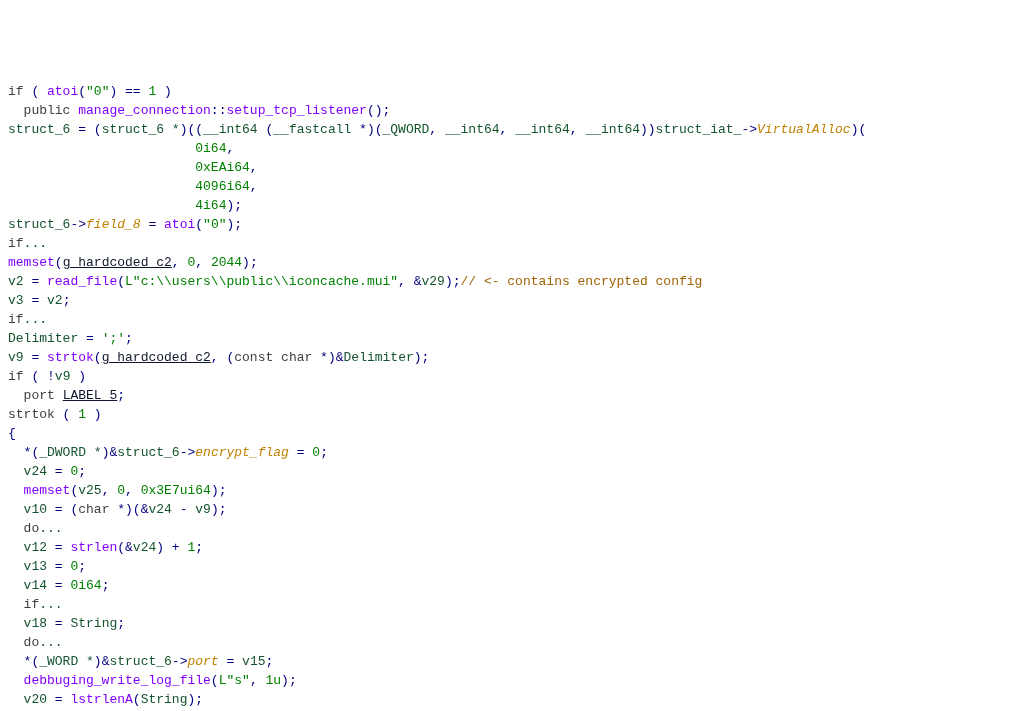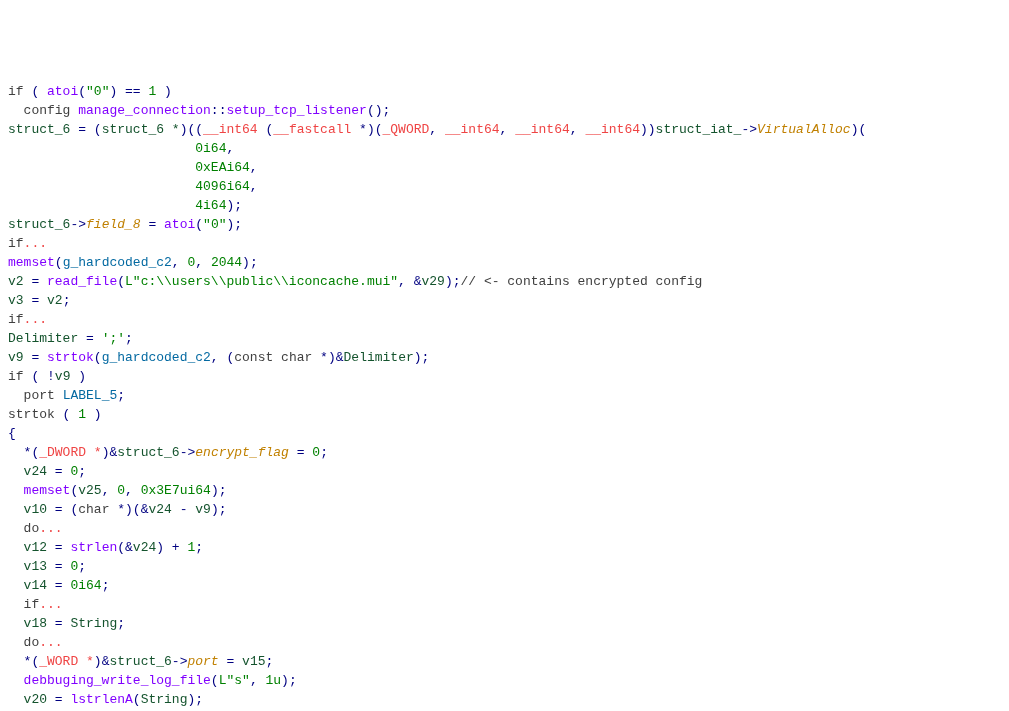--- a/index.html
+++ b/index.html
@@ -19,36 +19,36 @@
   }
   pre#code {
     margin: 0;
     font-family: inherit;
     font-size: inherit;
     line-height: inherit;
   }
   
   .c-kw   { color: #404040; } 
   .c-str  { color: #008000; } 
-  .c-cmt  { color: #404040; } 
+  .c-cmt  { color: #a16207; } 
   .c-fn   { color: #8000ff; font-family: Liberation Mono, monospace; } 
   .c-var  { color: #14532d; } 
-  .c-type { color: #ef4444; margin-top: 20px; } 
-  .c-glob { color: #0369a1; } 
+  .c-type { color: #14532d; margin-top: 20px; } 
+  .c-glob { color: #0f172a; text-decoration: underline; } 
   .c-mem  { color: #c08000; font-style: italic; } 
   .c-num  { color: #008000; } 
   .c-punc { color: #000080; } 
 </style>
 </head>
 <body>
 
 
 
 <pre id="code"><span><span class="c-kw">if</span><span class="c-punc"> ( </span><span class="c-fn">atoi</span><span class="c-punc">(</span><span class="c-str">"0"</span><span class="c-punc">) == </span><span class="c-num">1</span><span class="c-punc"> )</span></span>
-<span><span class="c-punc">  </span><span class="c-kw">config</span><span class="c-punc"> </span><span class="c-fn">manage_connection</span><span class="c-punc">::</span><span class="c-fn">setup_tcp_listener</span><span class="c-punc">();</span></span>
+<span><span class="c-punc">  </span><span class="c-kw">public</span><span class="c-punc"> </span><span class="c-fn">manage_connection</span><span class="c-punc">::</span><span class="c-fn">setup_tcp_listener</span><span class="c-punc">();</span></span>
 <span><span class="c-var">struct_6</span><span class="c-punc"> = (</span><span class="c-var">struct_6 *</span><span class="c-punc">)((</span><span class="c-type">__int64</span><span class="c-punc"> (</span><span class="c-type">__fastcall</span><span class="c-punc"> *)(</span><span class="c-type">_QWORD</span><span class="c-punc">, </span><span class="c-type">__int64</span><span class="c-punc">, </span><span class="c-type">__int64</span><span class="c-punc">, </span><span class="c-type">__int64</span><span class="c-punc">))</span><span class="c-var">struct_iat_</span><span class="c-punc">-&gt;</span><span class="c-mem">VirtualAlloc</span><span class="c-punc">)(</span></span>
 <span><span class="c-punc">                        </span><span class="c-num">0i64</span><span class="c-punc">,</span></span>
 <span><span class="c-punc">                        </span><span class="c-num">0xEAi64</span><span class="c-punc">,</span></span>
 <span><span class="c-punc">                        </span><span class="c-num">4096i64</span><span class="c-punc">,</span></span>
 <span><span class="c-punc">                        </span><span class="c-num">4i64</span><span class="c-punc">);</span></span>
 <span><span class="c-var">struct_6</span><span class="c-punc">-&gt;</span><span class="c-mem">field_8</span><span class="c-punc"> = </span><span class="c-fn">atoi</span><span class="c-punc">(</span><span class="c-str">"0"</span><span class="c-punc">);</span></span>
 <span><span class="c-kw">if</span><span class="c-type">...</span></span>
 <span><span class="c-fn">memset</span><span class="c-punc">(</span><span class="c-glob">g_hardcoded_c2</span><span class="c-punc">, </span><span class="c-num">0</span><span class="c-punc">, </span><span class="c-num">2044</span><span class="c-punc">);</span></span>
 <span><span class="c-var">v2</span><span class="c-punc"> = </span><span class="c-fn">read_file</span><span class="c-punc">(</span><span class="c-str">L"c:\\users\\public\\iconcache.mui"</span><span class="c-punc">, &amp;</span><span class="c-var">v29</span><span class="c-punc">);</span><span class="c-cmt">// &lt;- contains encrypted config</span></span>
 <span><span class="c-var">v3</span><span class="c-punc"> = </span><span class="c-var">v2</span><span class="c-punc">;</span></span>

